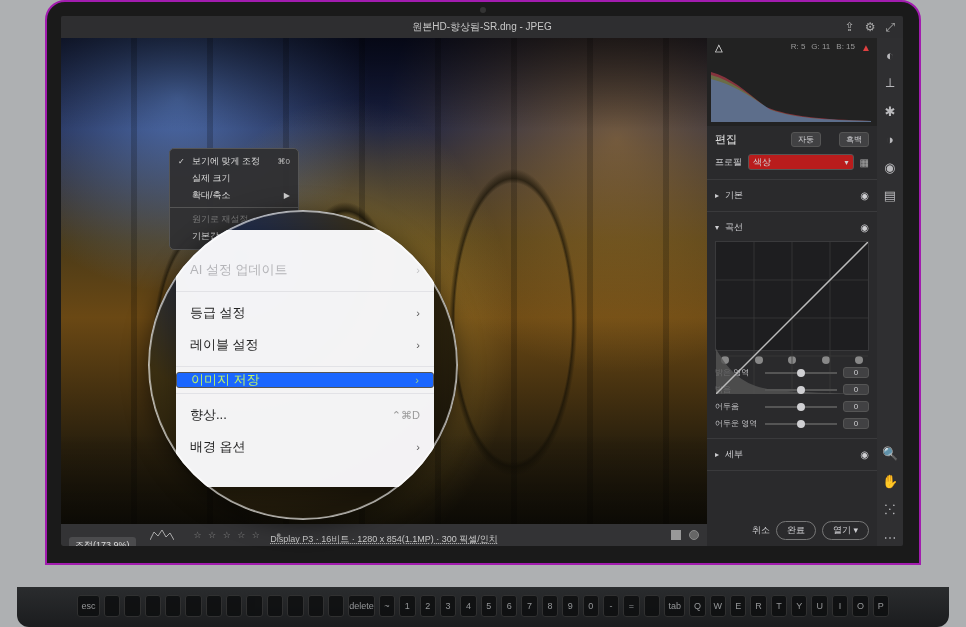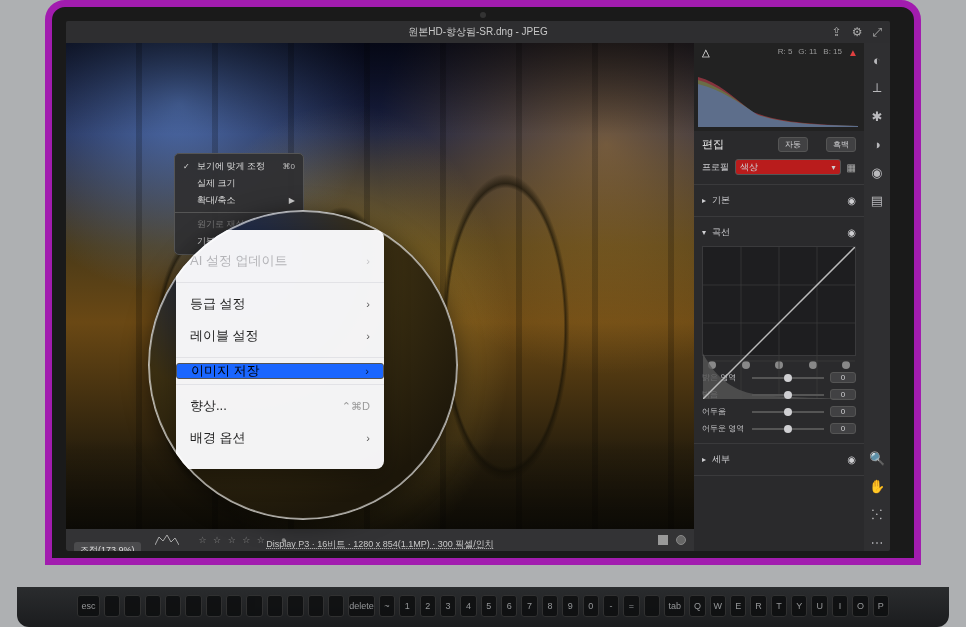--- a/index.html
+++ b/index.html
@@ -1,19 +1,19 @@
 <!DOCTYPE html>
 <html><head>
 <meta charset="utf-8">
 <style>
 * { margin: 0; padding: 0; box-sizing: border-box; font-family: -apple-system, "SF Pro", "Helvetica Neue", Arial, sans-serif; }
 body { background: #aeb0b2; width: 966px; height: 627px; overflow: hidden; position: relative; }
 
 .laptop-frame { position: absolute; left: 45px; top: 0; width: 876px; height: 627px; }
-.bezel { background: #1a1a1a; border: 7px solid #a21caf; border-radius: 20px 20px 0 0; padding: 14px 24px 0 14px; height: 565px; position: relative; }
+.bezel { background: #1a1a1a; border: 2px solid #a21caf; border-radius: 20px 20px 0 0; padding: 14px 16px 0 14px; height: 565px; position: relative; }
 .camera { position: absolute; top: 5px; left: 50%; transform: translateX(-50%); width: 6px; height: 6px; background: #333; border-radius: 50%; }
 .screen { background: #262626; width: 100%; height: 530px; border-radius: 2px; overflow: hidden; position: relative; display: flex; flex-direction: column; }
 
 .titlebar { height: 22px; background: #2e2e30; display: flex; align-items: center; justify-content: center; color: #c8c8c8; font-size: 10px; position: relative; }
 .titlebar .right-icons { position: absolute; right: 8px; display: flex; gap: 10px; align-items: center; }
 .titlebar .right-icons span { color: #aaa; font-size: 12px; cursor: pointer; }
 
 .main-area { flex: 1; display: flex; min-height: 0; }
 
 .canvas { flex: 1; position: relative; background: #1b1b1b; overflow: hidden; }
@@ -103,27 +103,27 @@
 
 
 .mag-wrap {
   position: absolute; left: 103px; top: 210px; width: 310px; height: 310px;
   border-radius: 50%; overflow: hidden;
   box-shadow: 0 4px 24px rgba(0,0,0,0.55), inset 0 0 0 1px rgba(255,255,255,0.28);
   background: radial-gradient(circle at 30% 15%, #1b2b55, #3b2f12 42%, #1d170a 78%);
 }
 .mag-ring { position: absolute; inset: 0; border-radius: 50%; border: 2px solid rgba(255,255,255,0.55); pointer-events: none; }
 .mag-menu {
-  position: absolute; left: 28px; top: 20px; width: 208px;
+  position: absolute; left: 28px; top: 20px; width: 258px;
   background: rgba(250,250,252,0.97); border-radius: 8px;
   box-shadow: 0 6px 24px rgba(0,0,0,0.35);
-  padding: 15px 0; color: #222; font-size: 13px;
+  padding: 24px 0; color: #222; font-size: 13px;
 }
 .mag-menu .mrow { display: flex; align-items: center; padding: 7px 14px; gap: 8px; }
-.mag-menu .mrow.sel { background: #1a66ff; color: #000000; }
+.mag-menu .mrow.sel { background: #1a66ff; color: #bef264; }
 .mag-menu .mrow .marr { margin-left: auto; font-size: 11px; color: inherit; opacity: .75; }
 .mag-menu .mrow .mkb { margin-left: auto; font-size: 11px; color: #999; }
 .mag-menu .mrow.dim { color: #b4b4b8; }
 .mag-menu hr { border: none; border-top: 1px solid #e2e2e6; margin: 5px 0; }
 
 
 .base { position: absolute; left: -28px; right: -28px; top: 561px; height: 26px; background: linear-gradient(#cfd2d5,#a7abaf); border-radius: 0 0 4px 4px; display: flex; align-items: center; justify-content: center; }
 .base .brand { font-size: 11px; color: #6a6d70; letter-spacing: .5px; }
 .base .notch { position: absolute; top: 0; left: 50%; transform: translateX(-50%); width: 120px; height: 8px; background: #6b6e71; border-radius: 0 0 8px 8px; opacity: .5; }
 .keyboard-deck { position: absolute; left: -28px; right: -28px; top: 587px; height: 40px; background: linear-gradient(#2a2c2e,#1b1c1e); border-radius: 0 0 12px 12px; overflow: hidden; text-align: center; }
@@ -297,20 +297,25 @@
 
           <div class="sect">
             <div class="rowline">
               <span class="arr">▸</span>
               <span>세부</span>
               <span style="flex:1"></span>
               <span style="font-size:10px">◉</span>
             </div>
           </div>
 
+          <div class="rp-footer">
+            <span class="txtbtn">취소</span>
+            <span class="pill">완료</span>
+            <span class="pill"><span>열기</span> ▾</span>
+          </div>
         </div>
 
         <div class="tool-strip">
           <div class="t">◐</div>
           <div class="t">⟂</div>
           <div class="t">✱</div>
           <div class="t">◑</div>
           <div class="t">◉</div>
           <div class="t">▤</div>
           <div class="spacer"></div>

